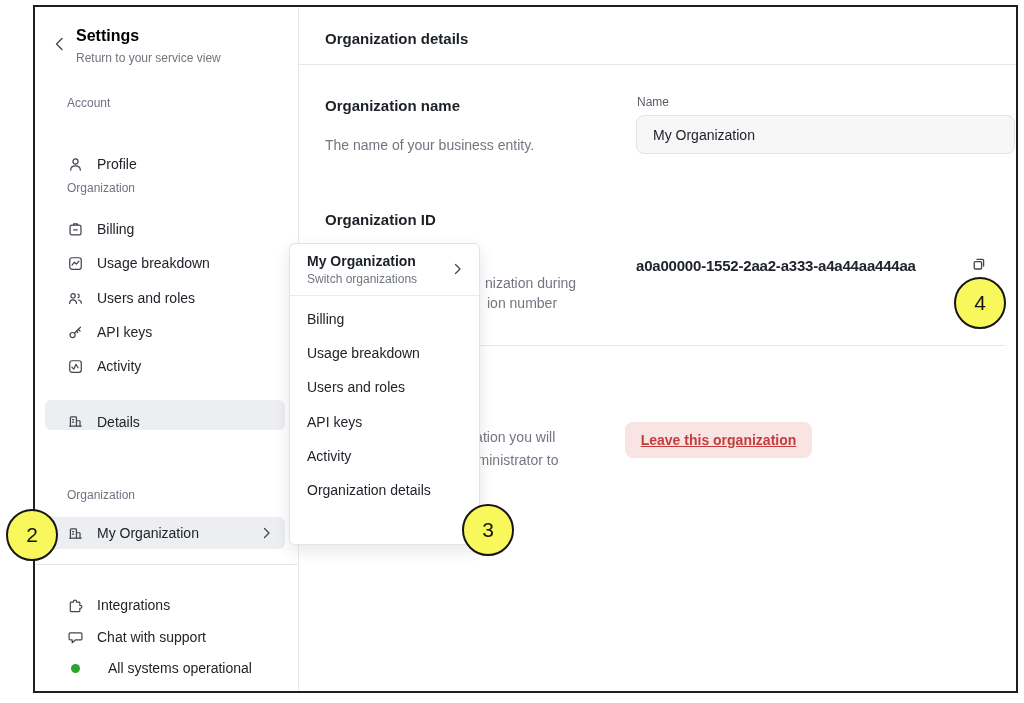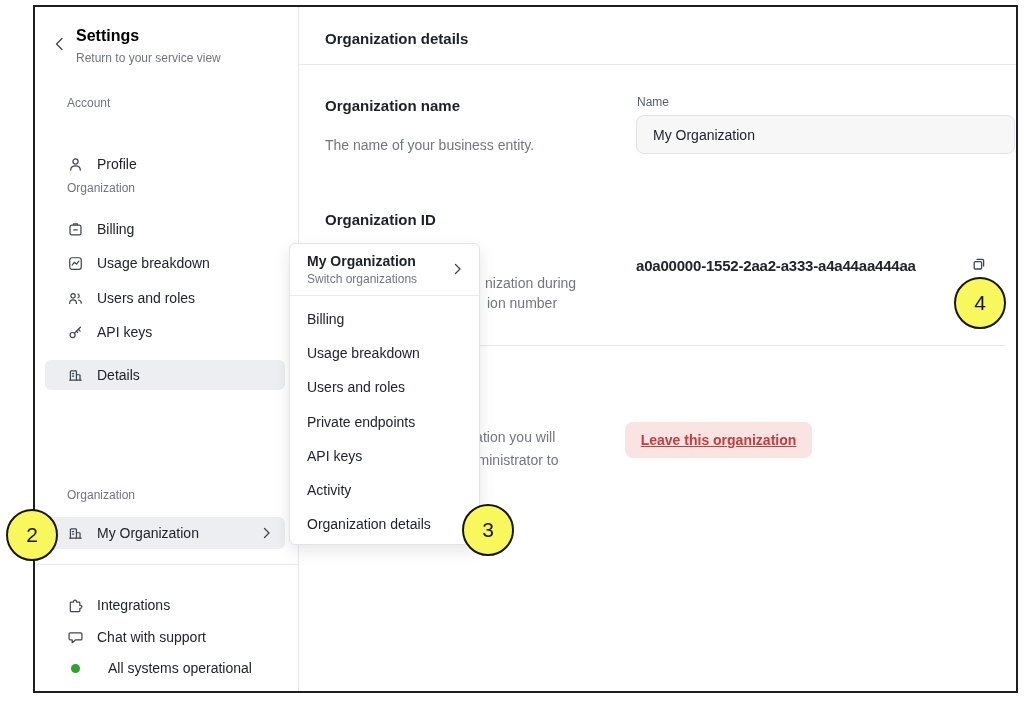--- a/index.html
+++ b/index.html
@@ -125,21 +125,21 @@
 </div>
 
 <div class="srow" style="top:351px;">
   <svg width="17" height="17" viewBox="0 0 18 18" class="ic">
     <rect x="2.9" y="2.9" width="12.2" height="12.2" rx="2.4"></rect>
       <path d="M5.2 9.7l2 2.1 2.2-5 2.4 3.5"></path>
   </svg>
   <span>Activity</span>
 </div>
 
-<div class="srow active" style="top:360px;">
+<div class="srow active" style="top:400px;align-items:flex-end;">
   <svg width="17" height="17" viewBox="0 0 18 18" class="ic">
     <path d="M3.6 14V5a.9.9 0 0 1 .9-.9h4.6a.9.9 0 0 1 .9.9v9"></path>
     <path d="M10 8.2h3a.8.8 0 0 1 .8.8v5"></path>
       <path d="M3 14h12"></path>
     <path d="M5.7 7h1.4M5.7 9.6h1.4"></path>
   </svg>
   <span>Details</span>
 </div>
 
 <div class="abs section-label" style="left:67px;top:488px;">Organization</div>
@@ -211,21 +211,20 @@
     <div class="menu-head-sub">Switch organizations</div>
     <svg width="8" height="12" viewBox="0 0 8 12" class="ic menu-head-chevron">
         <path d="M1.5 1.5 L6 6 L1.5 10.5"></path>
       </svg>
   </div>
   <div class="menu-div"></div>
   <ul class="menu-list">
     <li>Billing</li>
     <li>Usage breakdown</li>
     <li>Users and roles</li>
-    <li>Private endpoints</li>
     <li>API keys</li>
     <li>Activity</li>
     <li>Organization details</li>
   </ul>
 </div>
 
 <div class="marker" style="left:6px;top:509px;">2</div>
 <div class="marker" style="left:462px;top:504px;">3</div>
 <div class="marker" style="left:954px;top:277px;">4</div>
 

